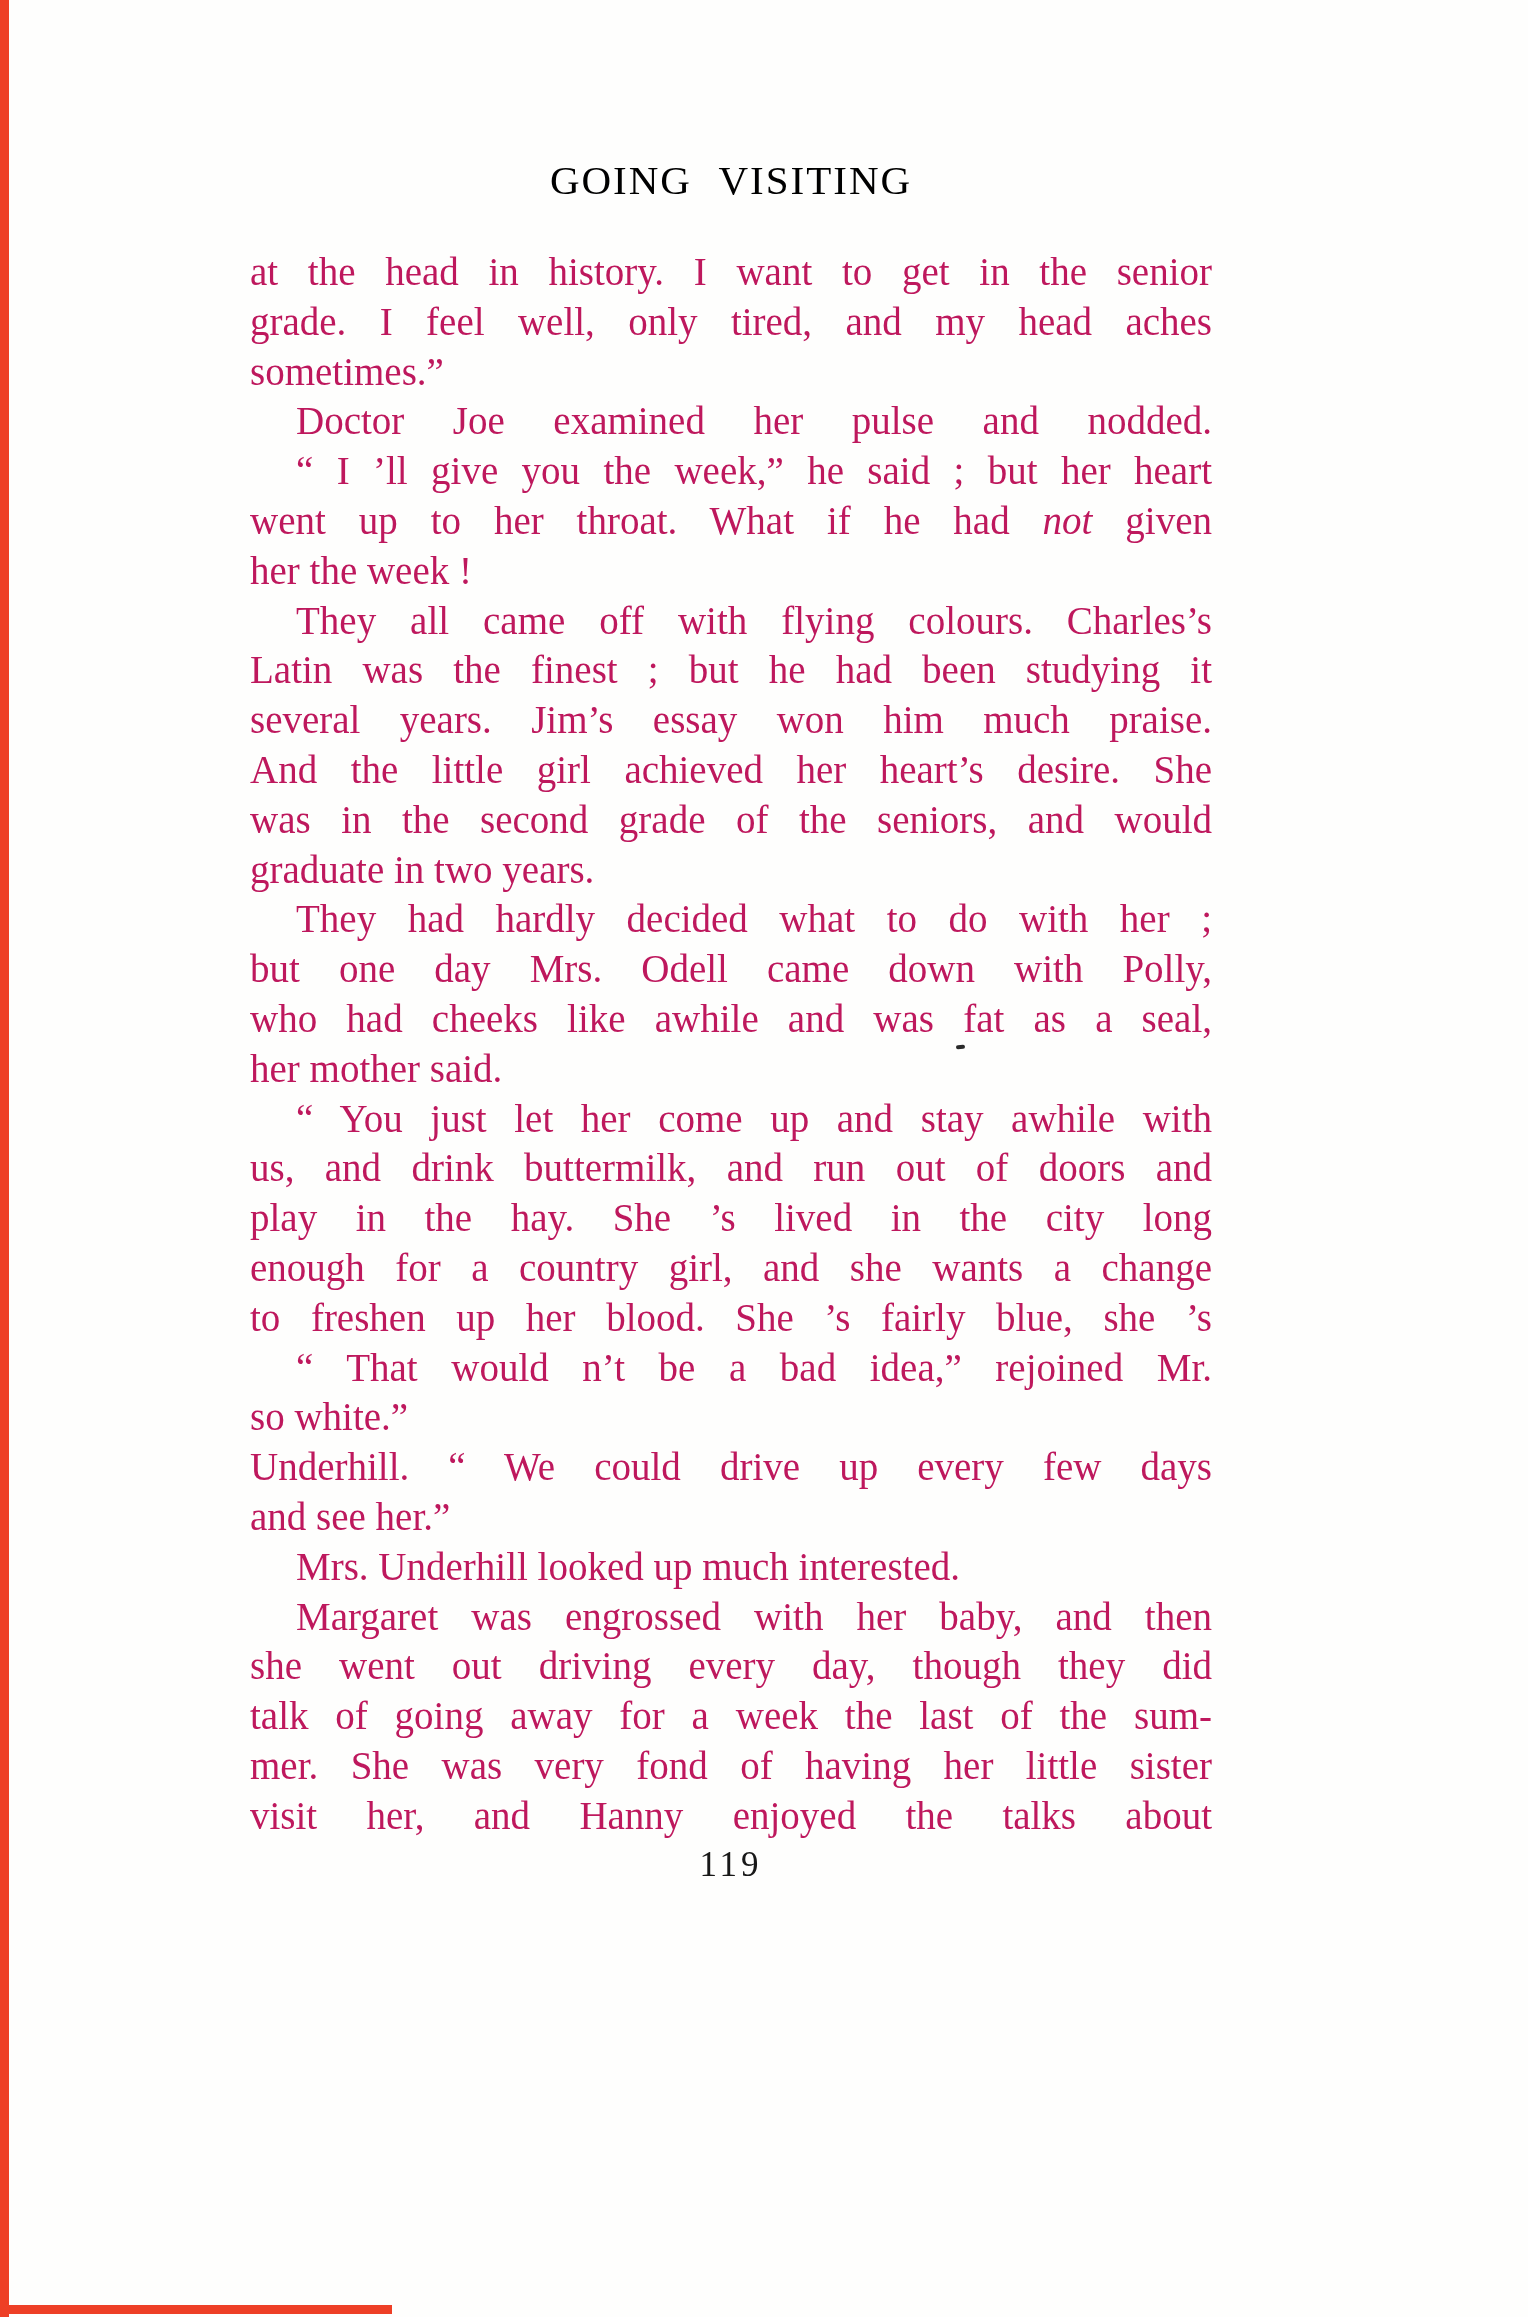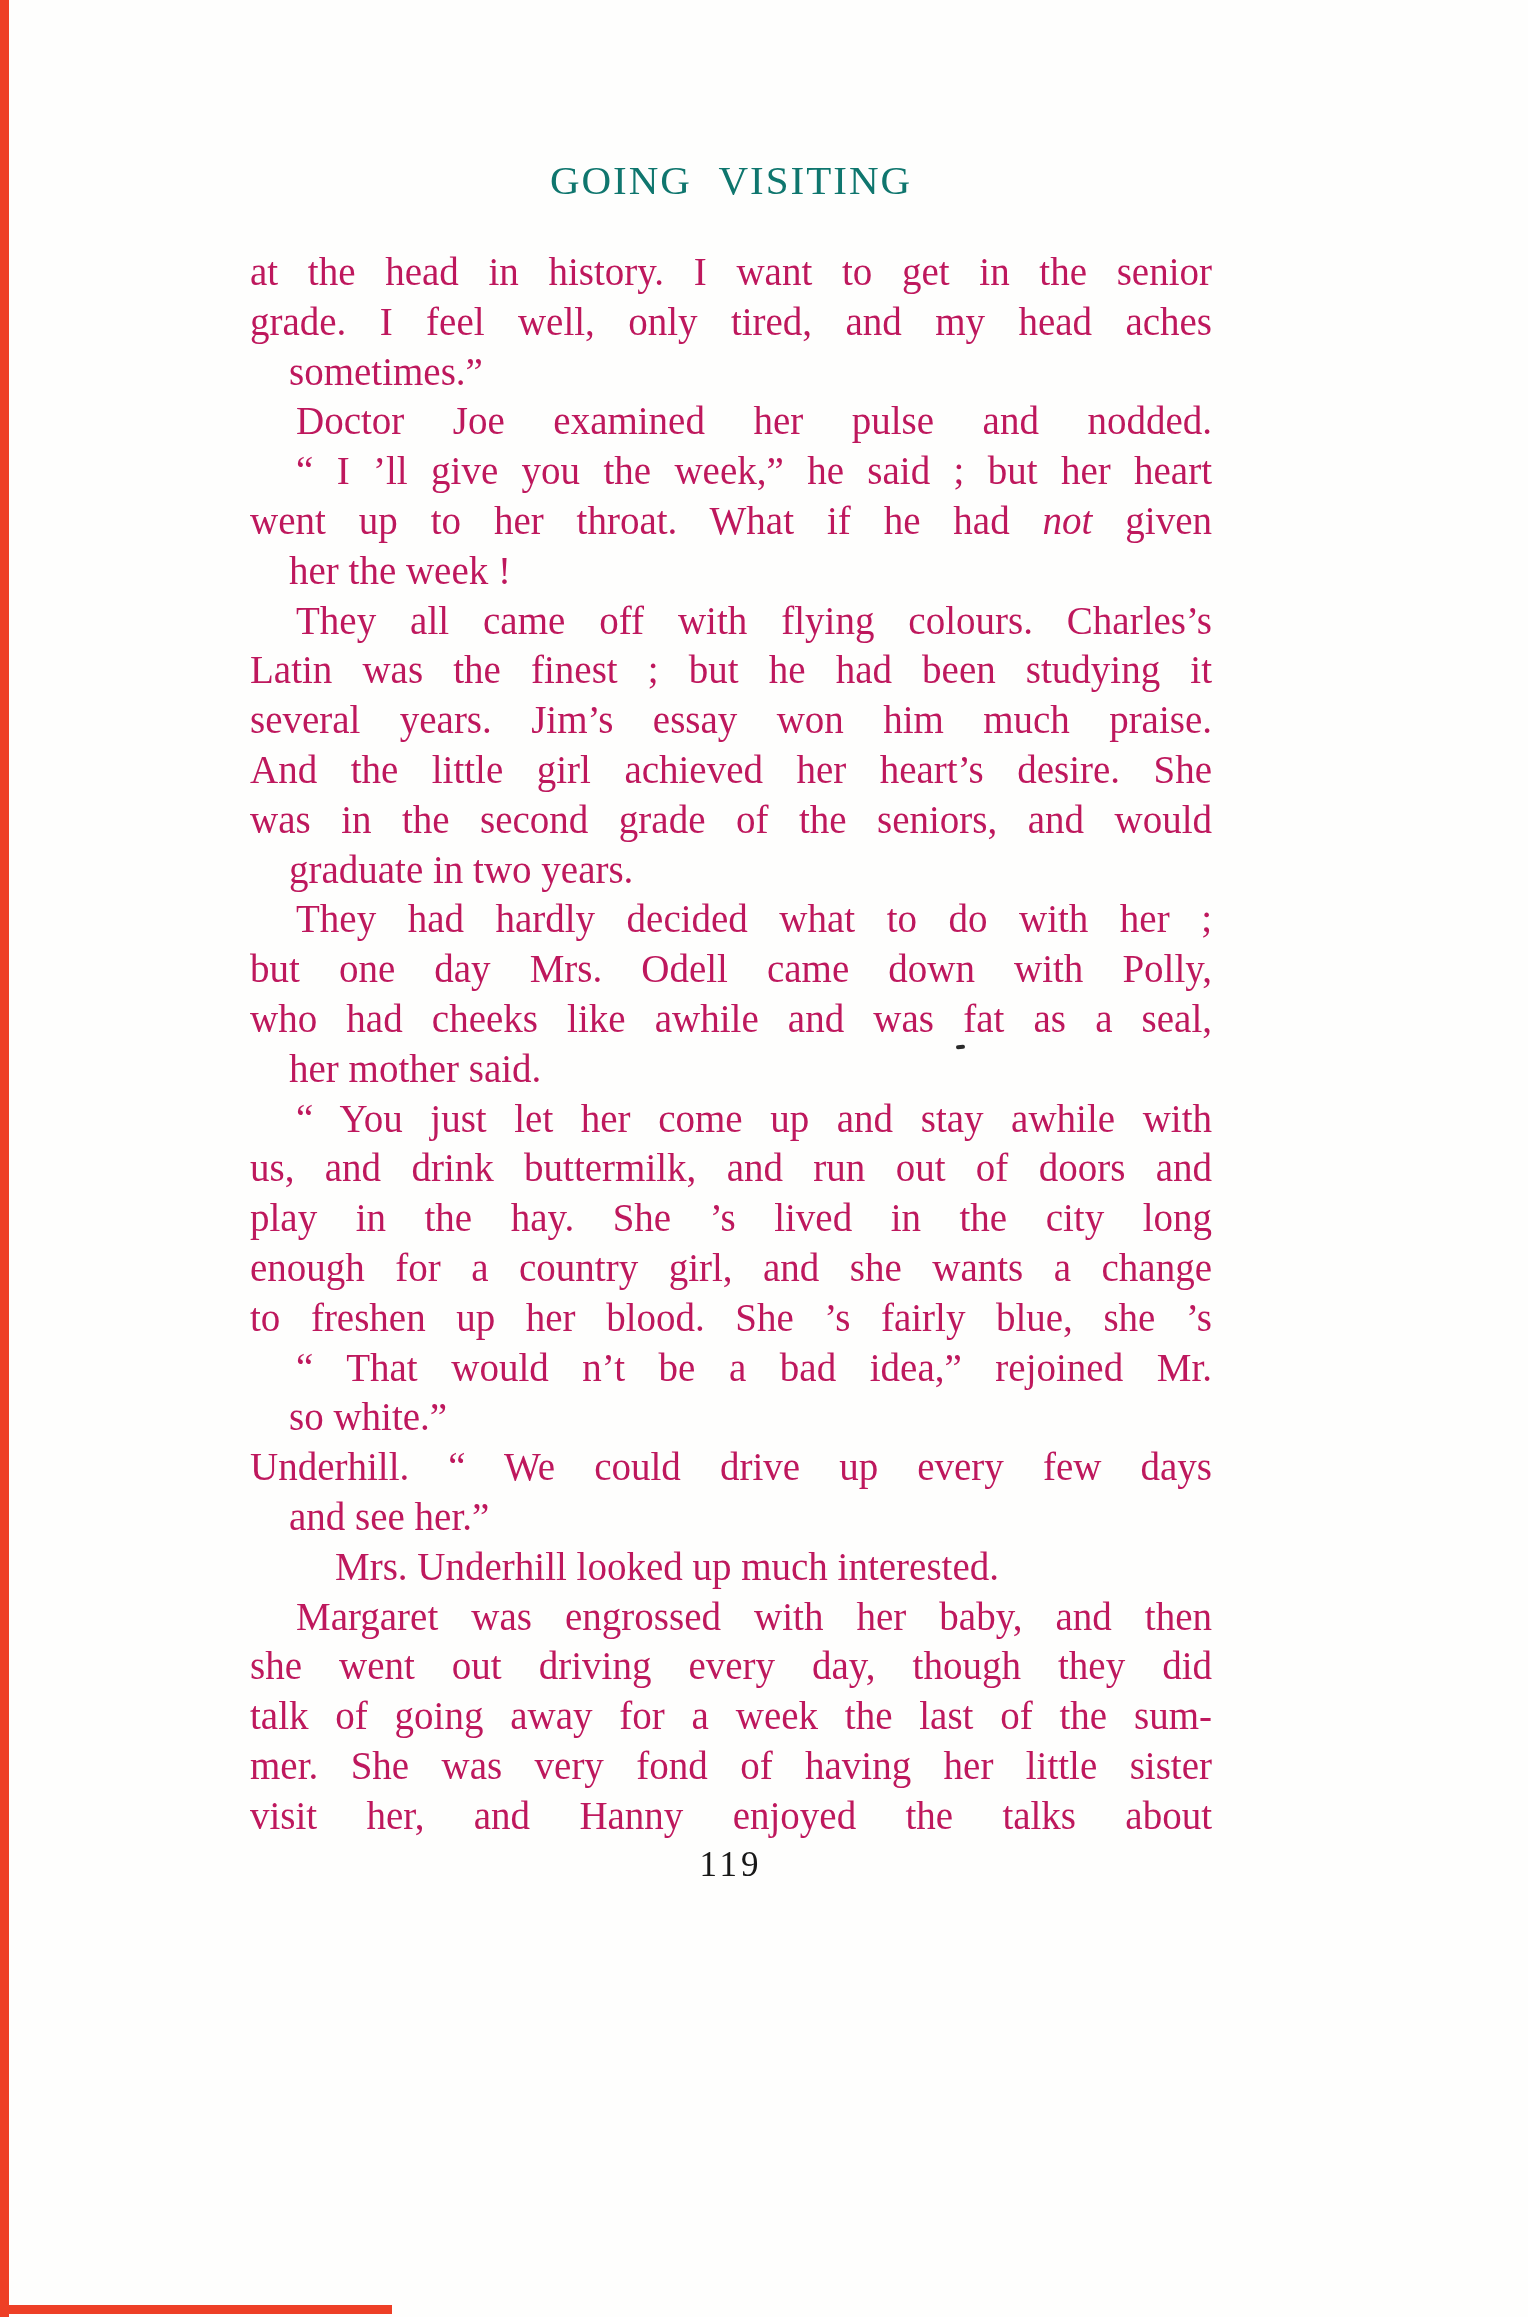--- a/index.html
+++ b/index.html
@@ -20,35 +20,35 @@
   }
   .edge-bottom {
     position:absolute; left:0; bottom:3px; width:392px; height:9px;
     background:#ee3f26; z-index:5;
   }
 
   .running-header {
     position:absolute; top:156px; left:250px; width:962px;
     text-align:center;
     font-size:41px; letter-spacing:2px; word-spacing:15px;
-    color:#0f766e;
+    color:#000000;
   }
 
   .body-text {
     position:absolute; top:247px; left:250px; width:962px;
     font-size:39px; line-height:49.8px;
     color:#be185d;
   }
   .ln {
     height:49.8px;
     text-align:justify;
     text-align-last:justify;
     white-space:normal;
   }
-  .ln.end { text-align:center; text-align-last:left;margin-left:39px; }
+  .ln.end { text-align:center; text-align-last:left; }
   .ln.ind { padding-left:46px; }
   .em-word { font-style:italic; }
 
   .page-number {
     position:absolute; top:1845px; left:250px; width:962px;
     text-align:center;
     font-size:35px; letter-spacing:4px;
     color:#181818;
   }
 

